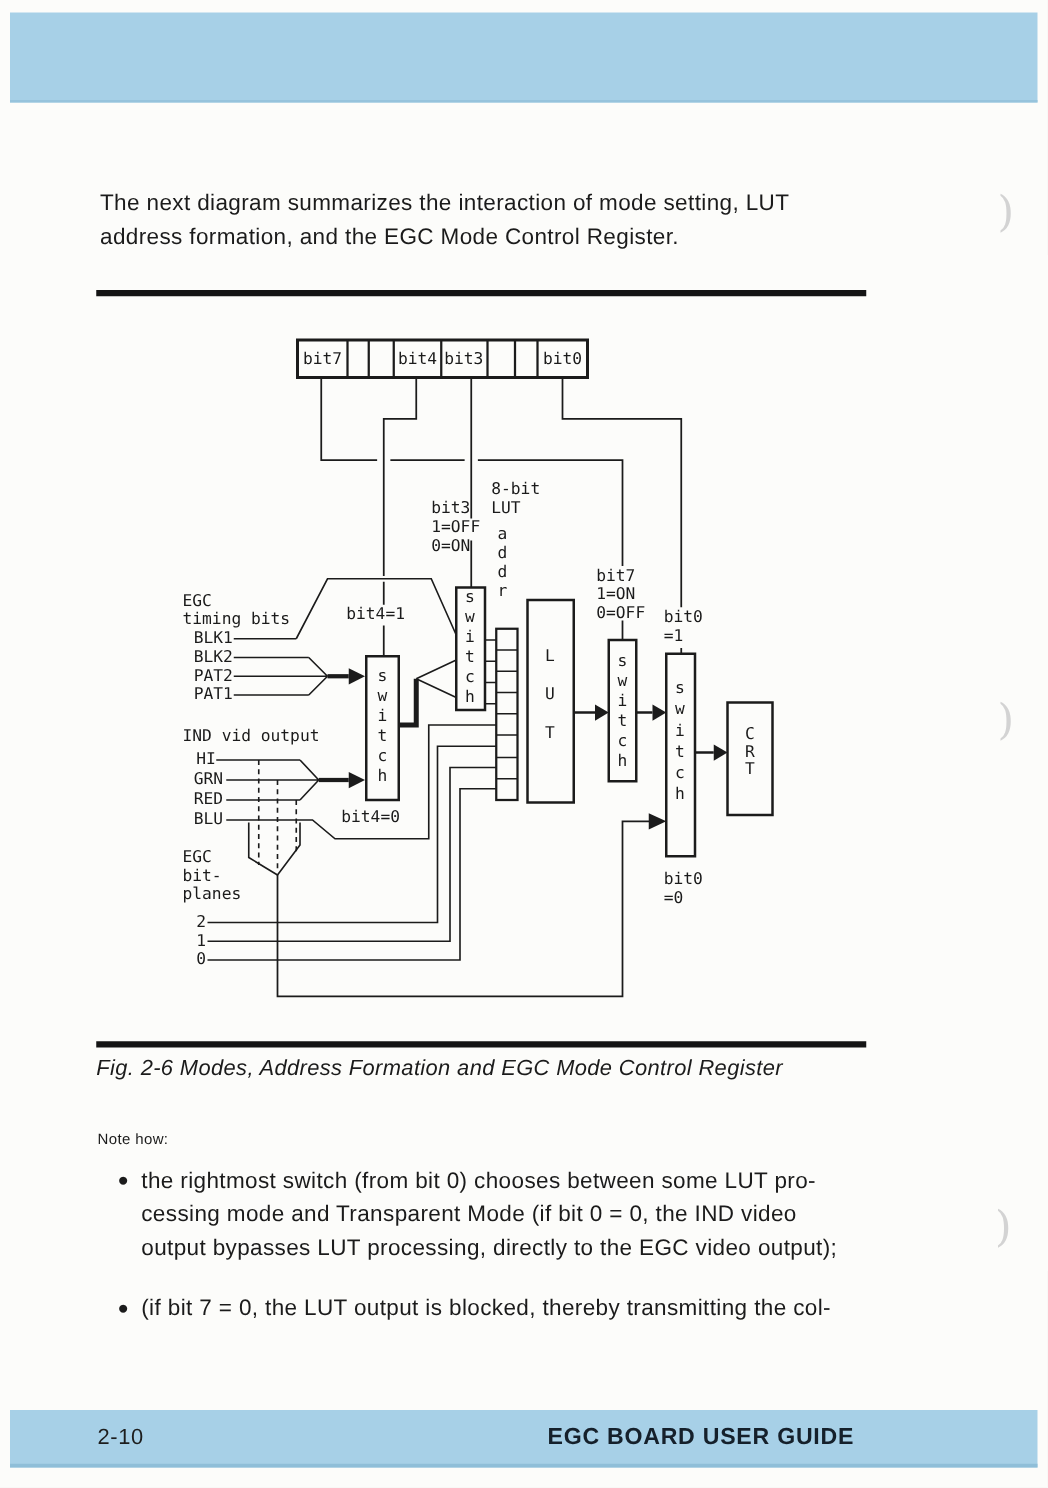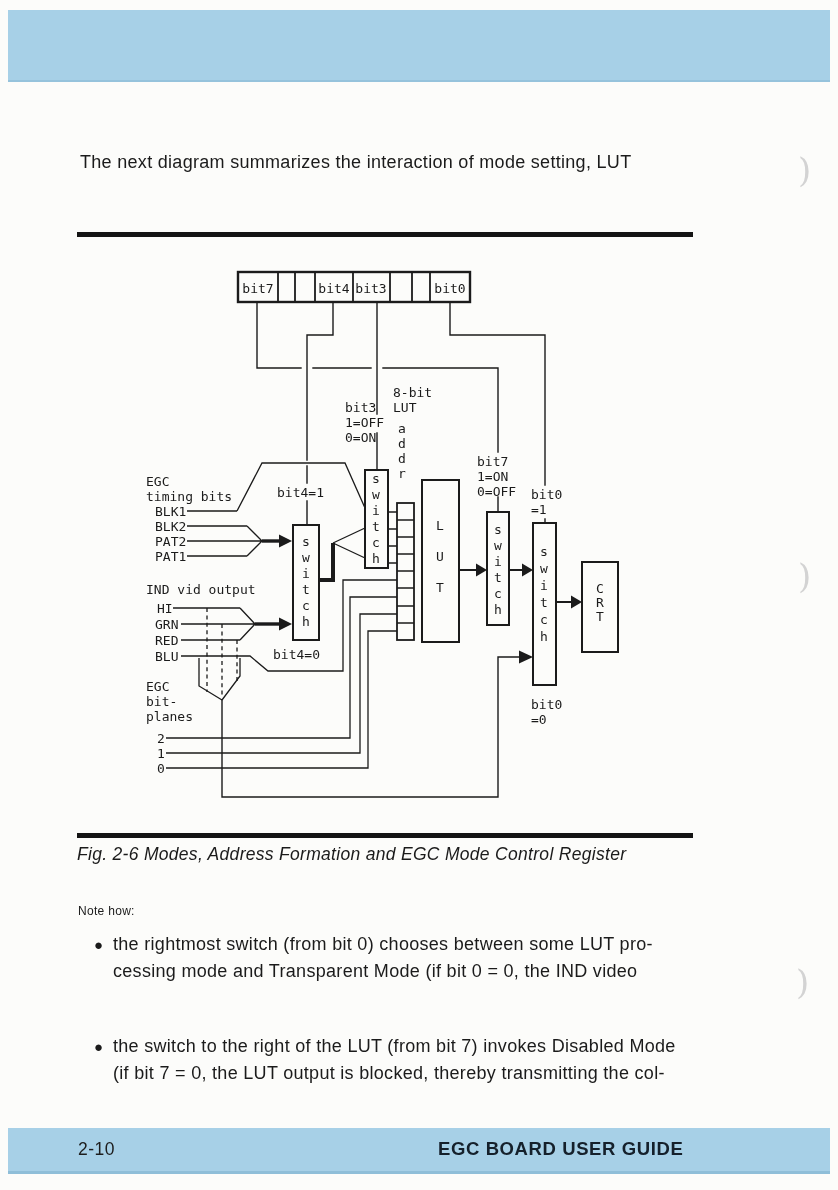--- a/index.html
+++ b/index.html
@@ -45,20 +45,21 @@
 </style>
 </head>
 <body>
 
 <div class="page">
 
   <div class="band band-top"></div>
 
   <div class="intro bodytext">
     <span class="tline">The next diagram summarizes the interaction of mode setting, LUT</span>
+    <span class="tline">address formation, and the EGC Mode Control Register.</span>
   </div>
 
   <div class="rule rule-top"></div>
 
   <svg class="diagram" width="838" height="1190" viewBox="0 0 838 1190">
 
     <g>
       <path class="ws" d="M257,302 V368 H301 M313,368 H371 M383,368 H498 V452 M498,497 V512"></path>
       <path class="ws" d="M333,302 V335 H307 V460 M307,466 V483 M307,501 V525"></path>
       <path class="ws" d="M377,302 V414 M377,433 V470"></path>
@@ -212,27 +213,27 @@
   <div class="rule rule-bottom"></div>
 
   <div class="caption">Fig. 2-6 Modes, Address Formation and EGC Mode Control Register</div>
   <div class="note">Note how:</div>
 
   <div class="bullet bullet-1 bodytext">
     <span class="dot">●</span>
     <span class="blines">
       <span class="tline">the rightmost switch (from bit 0) chooses between some LUT pro-</span>
       <span class="tline">cessing mode and Transparent Mode (if bit 0 = 0, the IND video</span>
+      <span class="tline">output bypasses LUT processing, directly to the EGC video output);</span>
     </span>
   </div>
 
   <div class="bullet bullet-2 bodytext">
     <span class="dot">●</span>
     <span class="blines">
-      <span class="tline">the switch to the right of the LUT (from bit 7) invokes Disabled Mode</span>
       <span class="tline">(if bit 7 = 0, the LUT output is blocked, thereby transmitting the col-</span>
     </span>
   </div>
 
   <div class="band band-bottom"></div>
   <div class="footer-page">2-10</div>
   <div class="footer-title">EGC BOARD USER GUIDE</div>
 
   <div class="curl" style="left:798px;top:150px;">)</div>
   <div class="curl" style="left:798px;top:556px;">)</div>

